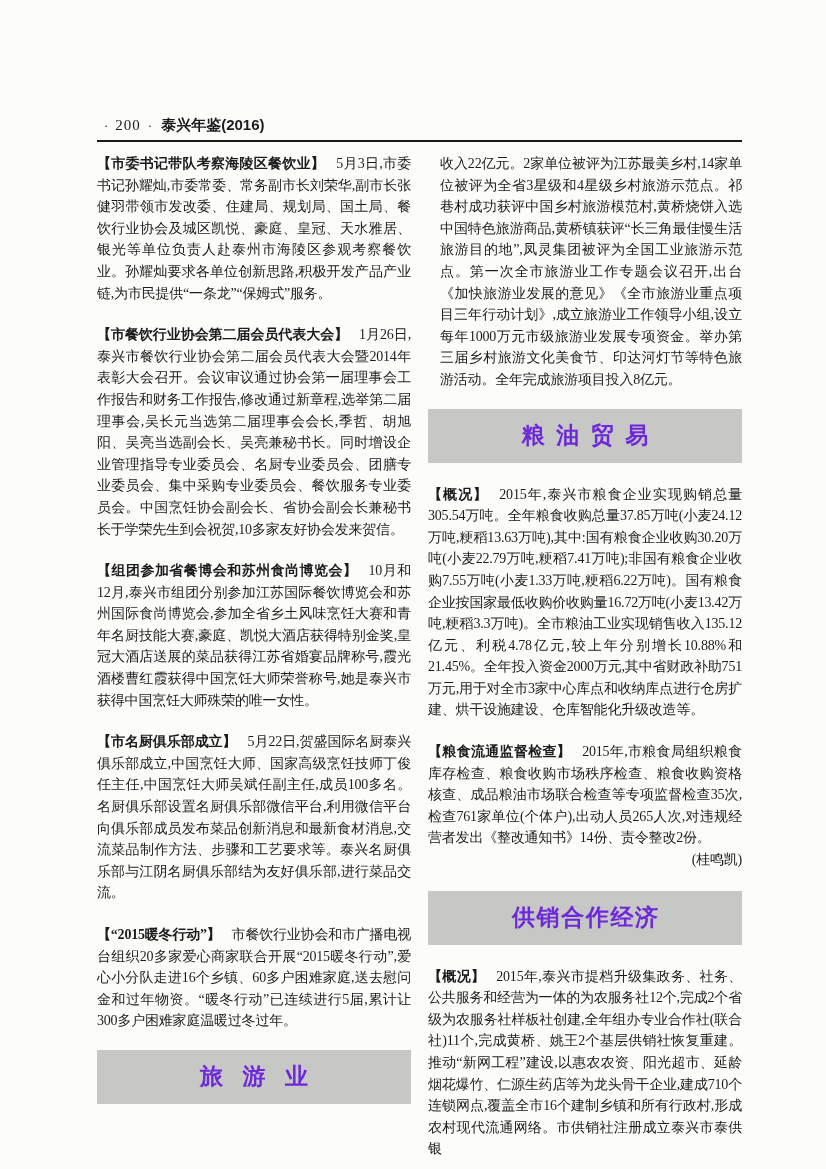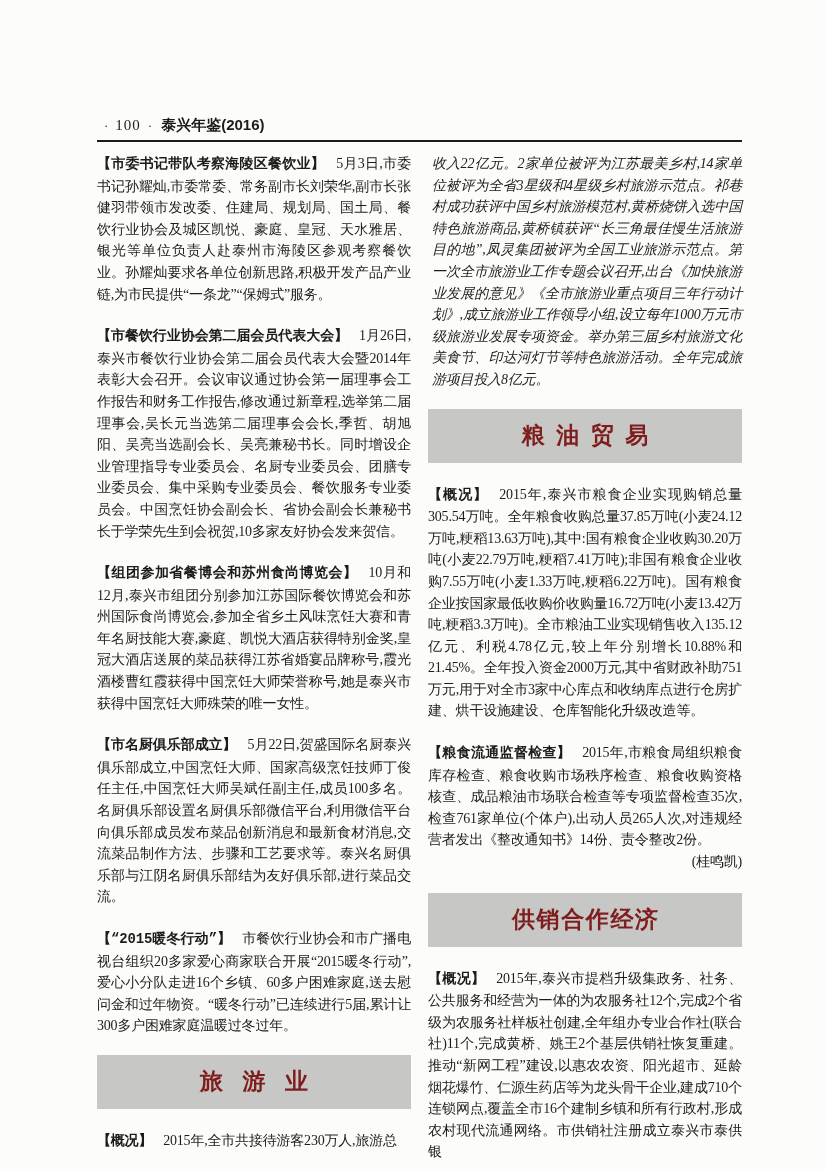--- a/index.html
+++ b/index.html
@@ -47,61 +47,61 @@
   }
   .col {
     width: 314px;
     font-size: 14px;
     line-height: 21.6px;
     text-align: justify;
     letter-spacing: -0.2px;
   }
   .entry { margin: 0 0 20px 0; }
   .entry .head {
-    font-family: Liberation Mono, monospace;
+    font-family: Liberation Serif, serif;
     font-weight: 700;
     margin-right: 11px;
   }
   .entry.oneline {
     white-space: nowrap;
     overflow: hidden;
     margin-bottom: 0;
   }
-  .plain-para { margin: 0 0 0 4px; font-style: italic; }
+  .plain-para { margin: 0 0 0 12px; }
   .signature {
     text-align: right;
     margin: 0 0 20px 0;
     font-family: Liberation Serif, serif;
   }
   .section-box {
     background: #c7c7c6;
     height: 54px;
     display: flex;
     align-items: center;
     justify-content: center;
     font-family: "Liberation Sans", "DejaVu Sans", sans-serif;
     font-weight: 700;
     font-size: 23px;
-    color: #7f1d1d;
+    color: #6d28d9;
     margin: 18px 0 21px 0;
     letter-spacing: 0;
     text-align: center;
   }
   .ls-wide  { letter-spacing: 0.85em; padding-left: 0.85em; }
   .ls-mid   { letter-spacing: 0.5em;  padding-left: 0.5em;  }
   .ls-tight { letter-spacing: 0.07em; padding-left: 0.07em; }
 </style>
 </head>
 <body>
 
 <div class="page">
 
   <div class="header-row">
     <span class="bullet">·</span>
-    <span class="pagenum">100</span>
+    <span class="pagenum">200</span>
     <span class="bullet">·</span>
     <span class="booktitle">泰兴年鉴(2016)</span>
   </div>
   <div class="header-rule"></div>
 
   <div class="columns">
 
     <div class="col">
 
       <p class="entry"><span class="head">【市委书记带队考察海陵区餐饮业】</span><span>5月3日,市委书记孙耀灿,市委常委、常务副市长刘荣华,副市长张健羽带领市发改委、住建局、规划局、国土局、餐饮行业协会及城区凯悦、豪庭、皇冠、天水雅居、银光等单位负责人赴泰州市海陵区参观考察餐饮业。孙耀灿要求各单位创新思路,积极开发产品产业链,为市民提供“一条龙”“保姆式”服务。</span></p>
@@ -111,21 +111,20 @@
       <p class="entry"><span class="head">【组团参加省餐博会和苏州食尚博览会】</span><span>10月和12月,泰兴市组团分别参加江苏国际餐饮博览会和苏州国际食尚博览会,参加全省乡土风味烹饪大赛和青年名厨技能大赛,豪庭、凯悦大酒店获得特别金奖,皇冠大酒店送展的菜品获得江苏省婚宴品牌称号,霞光酒楼曹红霞获得中国烹饪大师荣誉称号,她是泰兴市获得中国烹饪大师殊荣的唯一女性。</span></p>
 
       <p class="entry"><span class="head">【市名厨俱乐部成立】</span><span>5月22日,贺盛国际名厨泰兴俱乐部成立,中国烹饪大师、国家高级烹饪技师丁俊任主任,中国烹饪大师吴斌任副主任,成员100多名。名厨俱乐部设置名厨俱乐部微信平台,利用微信平台向俱乐部成员发布菜品创新消息和最新食材消息,交流菜品制作方法、步骤和工艺要求等。泰兴名厨俱乐部与江阴名厨俱乐部结为友好俱乐部,进行菜品交流。</span></p>
 
       <p class="entry" style="margin-bottom:3px;"><span class="head">【“2015暖冬行动”】</span><span>市餐饮行业协会和市广播电视台组织20多家爱心商家联合开展“2015暖冬行动”,爱心小分队走进16个乡镇、60多户困难家庭,送去慰问金和过年物资。“暖冬行动”已连续进行5届,累计让300多户困难家庭温暖过冬过年。</span></p>
 
       <div class="section-box">
           <span class="ls-wide">旅游业</span>
         </div>
 
-      <p class="entry oneline"><span class="head">【概况】</span><span>2015年,全市共接待游客230万人,旅游总</span></p>
 
     </div>
 
     <div class="col">
 
       <p class="plain-para"><span>收入22亿元。2家单位被评为江苏最美乡村,14家单位被评为全省3星级和4星级乡村旅游示范点。祁巷村成功获评中国乡村旅游模范村,黄桥烧饼入选中国特色旅游商品,黄桥镇获评“长三角最佳慢生活旅游目的地”,凤灵集团被评为全国工业旅游示范点。第一次全市旅游业工作专题会议召开,出台《加快旅游业发展的意见》《全市旅游业重点项目三年行动计划》,成立旅游业工作领导小组,设立每年1000万元市级旅游业发展专项资金。举办第三届乡村旅游文化美食节、印达河灯节等特色旅游活动。全年完成旅游项目投入8亿元。</span></p>
 
       <div class="section-box">
           <span class="ls-mid">粮油贸易</span>
         </div>

